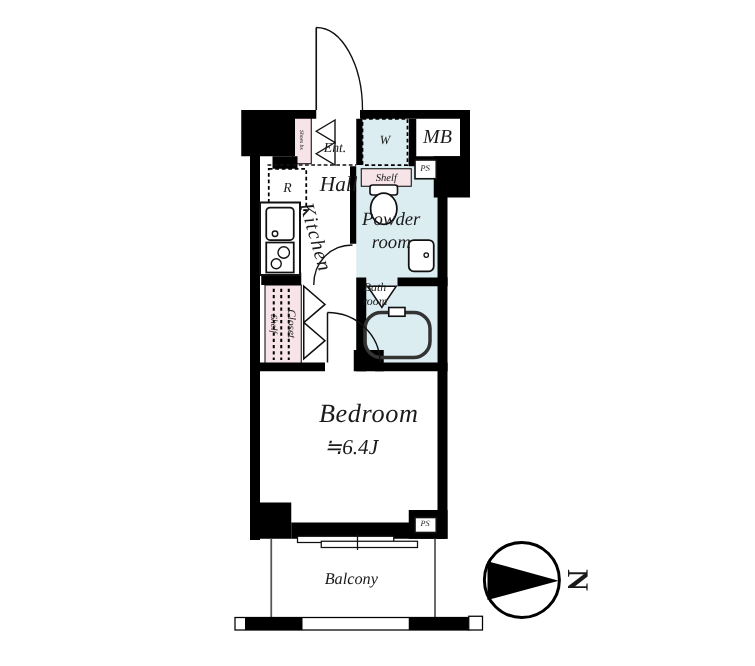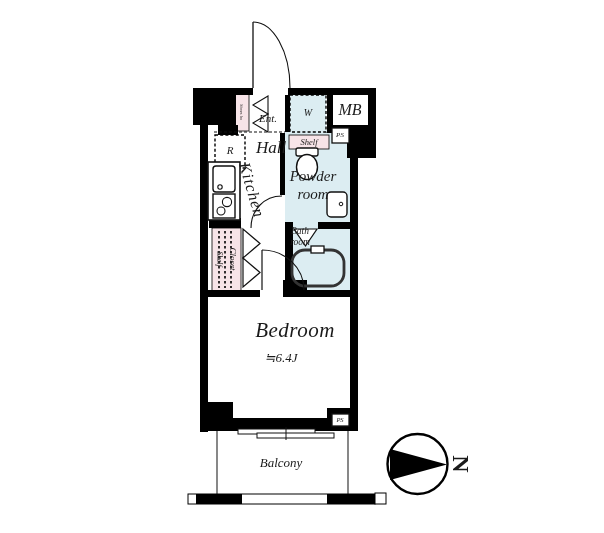--- a/index.html
+++ b/index.html
@@ -110,16 +110,16 @@
   <div class="lbl" style="left:230px;top:151px;font-size:11px;">R</div>
   <div class="lbl" style="left:271px;top:148px;font-size:17px;">Hall</div>
   <div class="lbl" style="left:252px;top:190px;font-size:16px;transform:translate(-50%,-50%) rotate(74deg);letter-spacing:1px;">Kitchen</div>
   <div class="lbl rot" style="left:241px;top:112px;font-size:4.5px;">Shoes bx</div>
   <div class="lbl" style="left:309px;top:142px;font-size:8.5px;">Shelf</div>
   <div class="lbl wrap" style="left:313px;top:185px;font-size:15px;width:48px;">Powder room</div>
   <div class="lbl wrap" style="left:300px;top:237px;font-size:9.5px;width:34px;">Bath room</div>
   <div class="lbl rot" style="left:233px;top:259px;font-size:9px;">Closet</div>
   <div class="lbl rot" style="left:219px;top:259px;font-size:7.5px;">Shelf</div>
   <div class="lbl" style="left:295px;top:331px;font-size:21px;letter-spacing:0.5px;">Bedroom</div>
-  <div class="lbl" style="left:281px;top:358px;font-size:13px;">≒6.4J</div>
+  <div class="lbl" style="left:281px;top:358px;font-size:17px;">≒6.4J</div>
   <div class="lbl" style="left:281px;top:463px;font-size:13px;">Balcony</div>
   <div class="lbl rot" style="left:461px;top:464px;font-size:24px;font-style:normal;font-weight:bold;">N</div>
 </div>
 
 </body></html>

